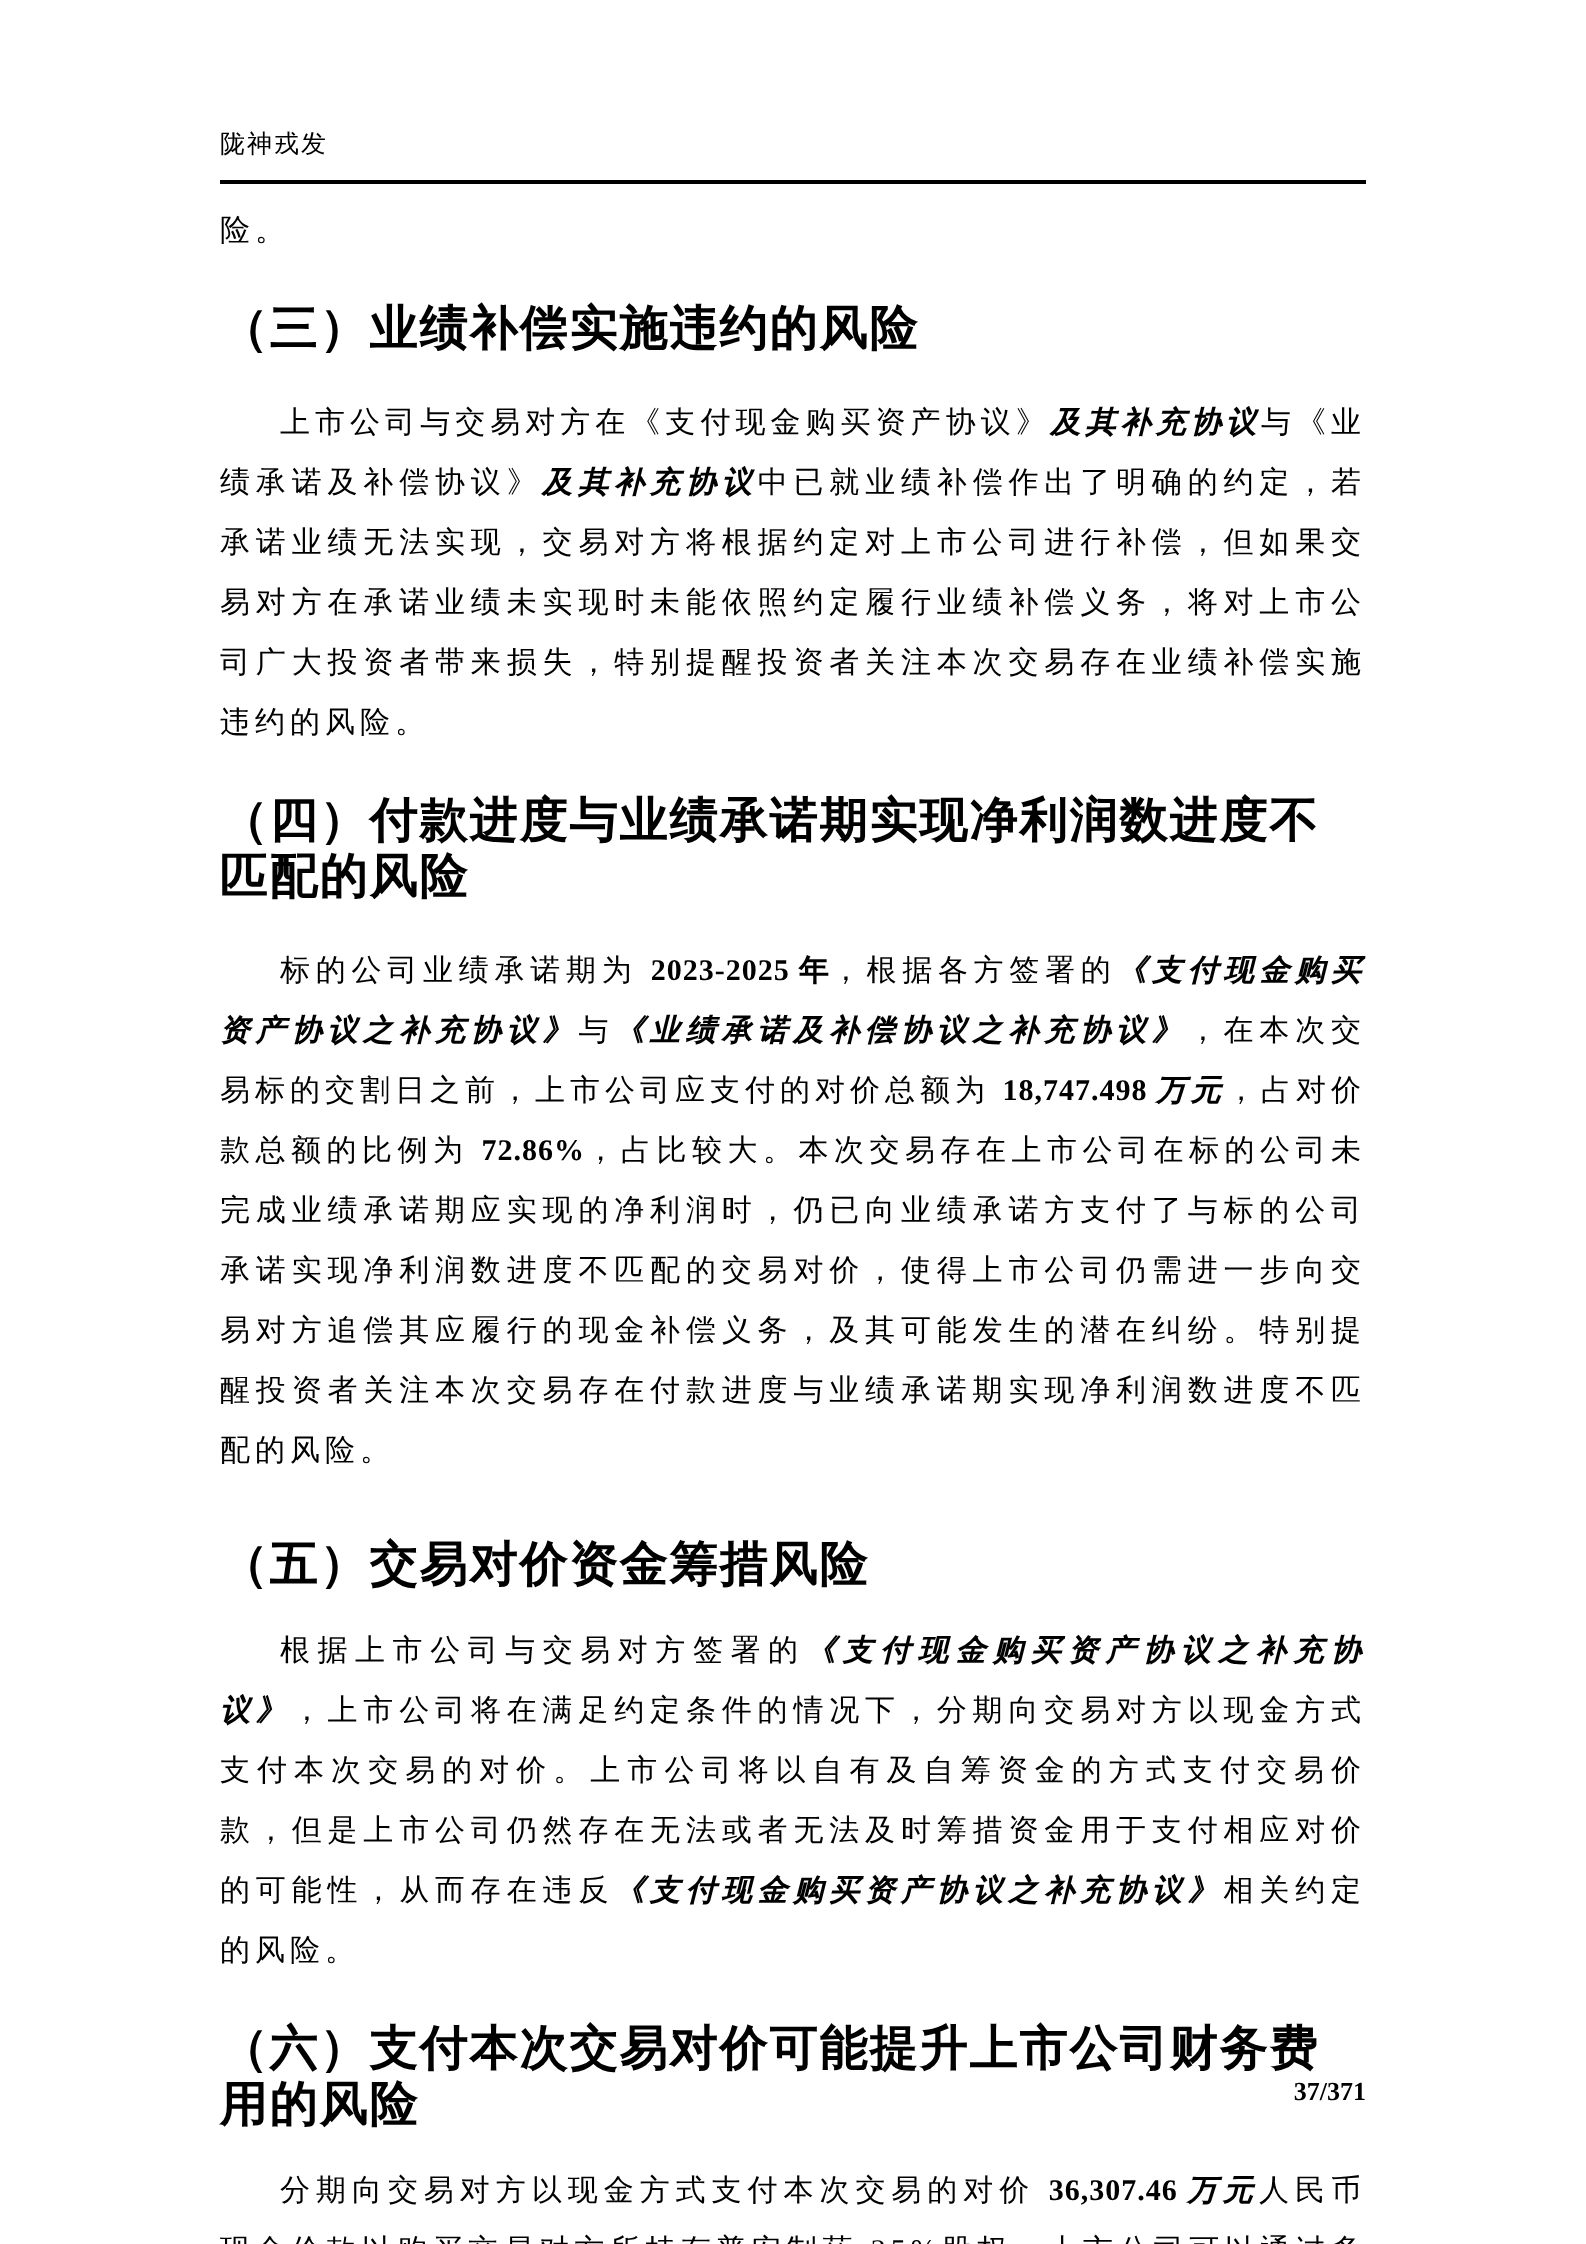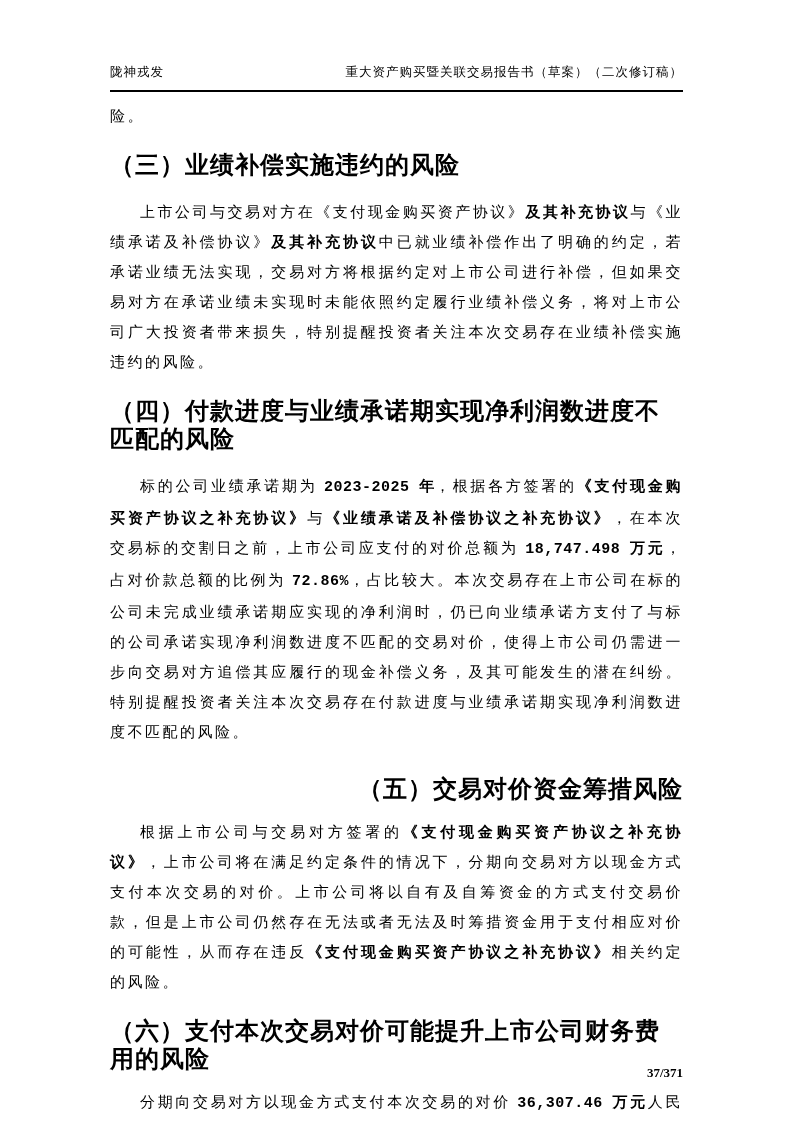--- a/index.html
+++ b/index.html
@@ -47,52 +47,52 @@
     text-indent: 0;
   }
   h2.sec-heading {
     margin: 20px 0 0 0;
     font-family: "Liberation Sans", "DejaVu Sans", sans-serif;
     font-weight: 700;
     font-size: 24px;
     line-height: 28px;
     letter-spacing: 1px;
   }
-  h2.sec-heading.extra-top { margin-top: 28px; text-align: right; }
+  h2.sec-heading.extra-top { margin-top: 28px; }
   
   .run-normal { }
   .run-kai {              
     font-weight: 700;
+    font-style: italic;
   }
   .run-num {              
     font-weight: 700;
-    font-family: Liberation Mono, monospace;
+    font-family: Liberation Serif, serif;
     letter-spacing: 0.5px;
   }
   
   .page-footer {
     position: absolute;
     left: 110px;
     right: 110px;
-    top: 1047px;
+    top: 1020px;
     text-align: right;
     font-weight: 700;
     font-size: 13px;
     line-height: 20px;
     font-family: "Liberation Serif", "DejaVu Serif", serif;
   }
 </style>
 </head>
 <body>
 
 <div class="page">
 
   <header class="page-header">
     <span>陇神戎发</span>
-    <span>重大资产购买暨关联交易报告书（草案）（二次修订稿）</span>
   </header>
 
   <main class="doc-body">
 
     <p class="body-text continued">险。</p>
 
     <section>
       <h2 class="sec-heading">（三）业绩补偿实施违约的风险</h2>
       <p class="body-text"><span class="run-normal">上市公司与交易对方在《支付现金购买资产协议》</span><span class="run-kai">及其补充协议</span><span class="run-normal">与《业绩承诺及补偿协议》</span><span class="run-kai">及其补充协议</span><span class="run-normal">中已就业绩补偿作出了明确的约定，若承诺业绩无法实现，交易对方将根据约定对上市公司进行补偿，但如果交易对方在承诺业绩未实现时未能依照约定履行业绩补偿义务，将对上市公司广大投资者带来损失，特别提醒投资者关注本次交易存在业绩补偿实施违约的风险。</span></p>
     </section>

